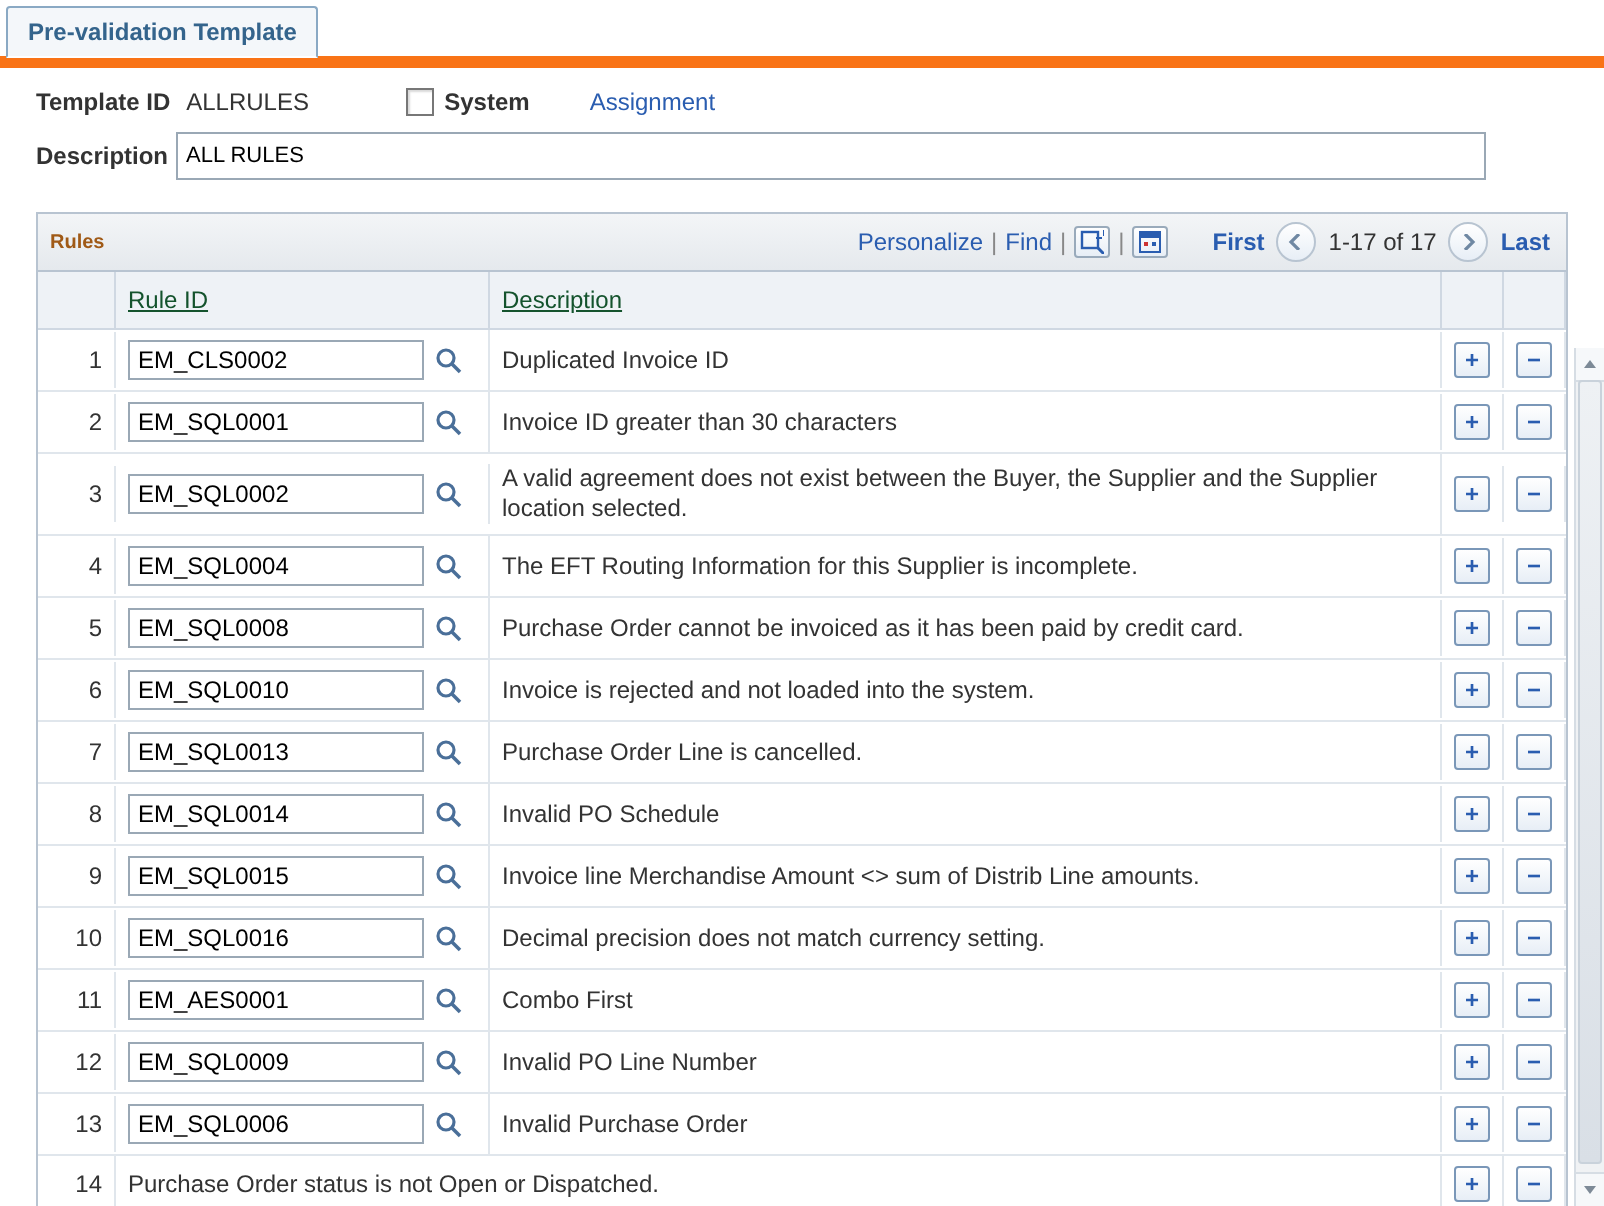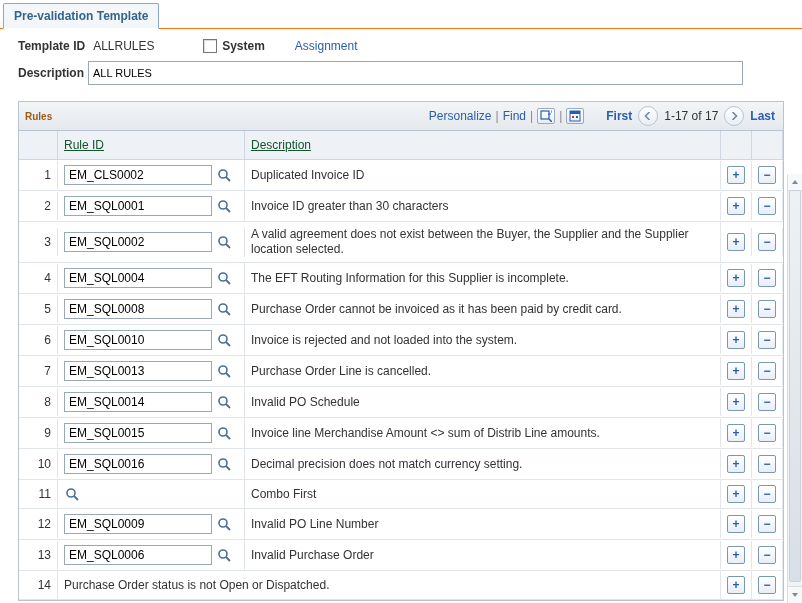--- a/index.html
+++ b/index.html
@@ -1,18 +1,18 @@
 <!DOCTYPE html>
 <html><head>
 <meta charset="utf-8">
 <style>
   html, body { margin:0; padding:0; font-family: Arial, Helvetica, sans-serif; font-size:12px; color:#333; background:#fff; }
   .page { width:802px; height:603px; position:relative; overflow:hidden; }
   
-  .tab-row { padding:3px 0 0 3px; border-bottom:1px solid #f97316; }
+  .tab-row { padding:3px 0 0 3px; border-bottom:6px solid #f97316; }
   .tab { display:inline-block; border:1px solid #8aa9c4; border-bottom:1px solid #fff; background:#f4f7fa; padding:5px 10px; color:#34648c; font-weight:bold; font-size:12px; margin-bottom:-1px; border-radius:2px 2px 0 0; }
   
   .hdr { padding:10px 8px 4px 18px; }
   .hdr-row { display:flex; align-items:center; margin-bottom:8px; }
   .lbl { font-weight:bold; color:#333; font-size:12px; }
   .val { margin-left:6px; }
   .chk { display:inline-block; width:12px; height:12px; border:1px solid #777; box-shadow:inset 1px 1px 1px rgba(0,0,0,0.15); margin-right:5px; vertical-align:middle; }
   .link { color:#2a5db0; cursor:pointer; }
   .desc-input-wrap { flex:1; margin-left:4px; }
   .desc-input { width:645px; height:18px; border:1px solid #9aa8b5; padding:2px 4px; font-size:11px; font-family:inherit; }
@@ -317,20 +317,21 @@
           <div class="c c-add">
             <div class="sq-btn">+</div>
           </div>
           <div class="c c-del">
             <div class="sq-btn minus">−</div>
           </div>
         </div>
         <div class="grid-row">
           <div class="c c-num">11</div>
           <div class="c c-ruleid">
+            <input class="ruleid-input" value="EM_AES0001" style="">
             <span class="lookup-btn">
               <svg width="15" height="15" viewBox="0 0 15 15">
                 <circle cx="6" cy="6" r="4" fill="none" stroke="#4a6f99" stroke-width="1.6"></circle>
                 <path d="M9 9 L13 13" stroke="#4a6f99" stroke-width="1.8"></path>
               </svg>
             </span>
           </div>
           <div class="c c-desc">Combo First</div>
           <div class="c c-add">
             <div class="sq-btn">+</div>

